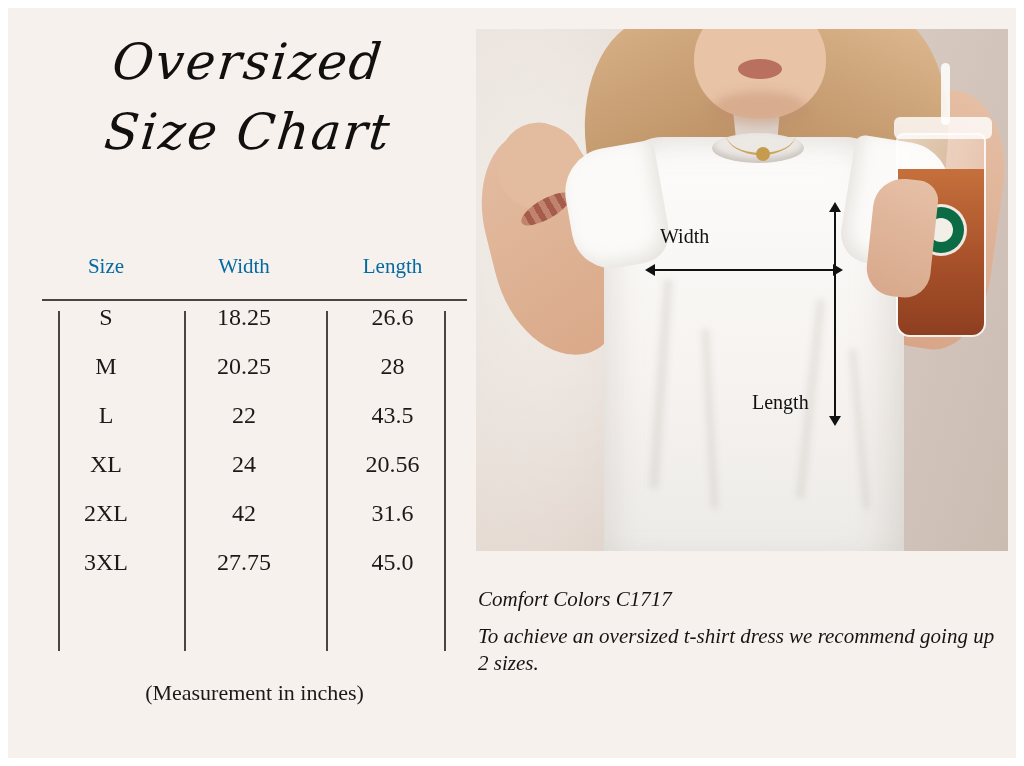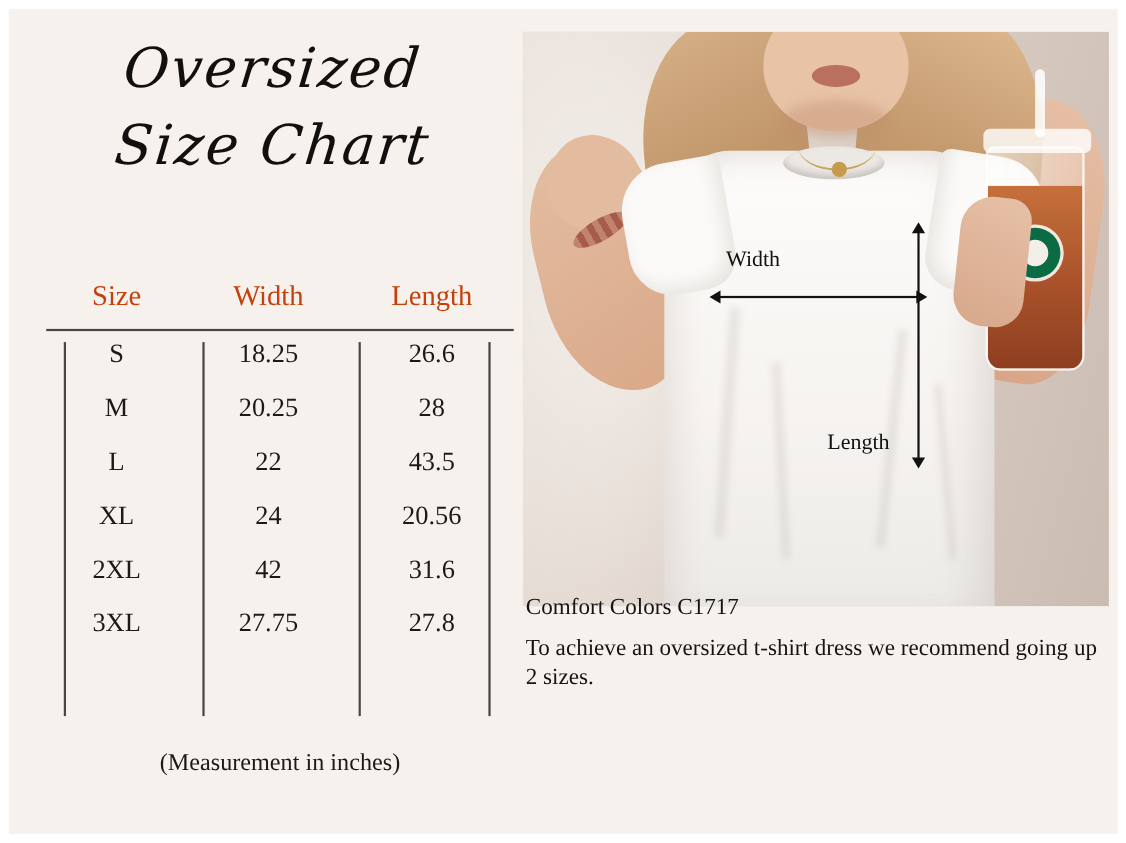--- a/index.html
+++ b/index.html
@@ -69,22 +69,22 @@
     width: 425px;
   }
   table.size-table {
     border-collapse: collapse;
     width: 425px;
     table-layout: fixed;
   }
   table.size-table th {
     font-family: "Liberation Serif", serif;
     font-weight: 400;
-    font-size: 26px;
-    color: #c2410c;
+    font-size: 21px;
+    color: #0369a1;
     padding: 6px 0 14px 0;
     text-align: center;
   }
   table.size-table td {
     font-family: "Liberation Serif", serif;
     font-size: 24px;
     color: #1b1a19;
     text-align: center;
     padding: 11px 0;
   }
@@ -450,22 +450,23 @@
     border-left: 6px solid transparent;
     border-right: 6px solid transparent;
   }
   .arrow-v::before { top: -9px; border-bottom: 10px solid #111; }
   .arrow-v::after { bottom: -9px; border-top: 10px solid #111; }
 
   
   .notes {
     position: absolute;
     left: 10px;
-    top: 530px;
+    top: 578px;
     width: 520px;
+    font-style: italic;
   }
   .notes p {
     margin: 0 0 14px 0;
     font-family: "Liberation Serif", serif;
     font-size: 21px;
     line-height: 27px;
     color: #151413;
   }
   .notes p.tight { margin-bottom: 10px; }
 </style>
@@ -513,21 +514,21 @@
               <td class="c2">20.56</td>
             </tr>
             <tr>
               <td class="c0">2XL</td>
               <td class="c1">42</td>
               <td class="c2">31.6</td>
             </tr>
             <tr>
               <td class="c0">3XL</td>
               <td class="c1">27.75</td>
-              <td class="c2">27.8</td>
+              <td class="c2">45.0</td>
             </tr>
           </tbody>
         </table>
       </div>
 
       <div class="hrule"></div>
       <div class="vrule v1"></div>
       <div class="vrule v2"></div>
       <div class="vrule v3"></div>
       <div class="vrule v4"></div>

